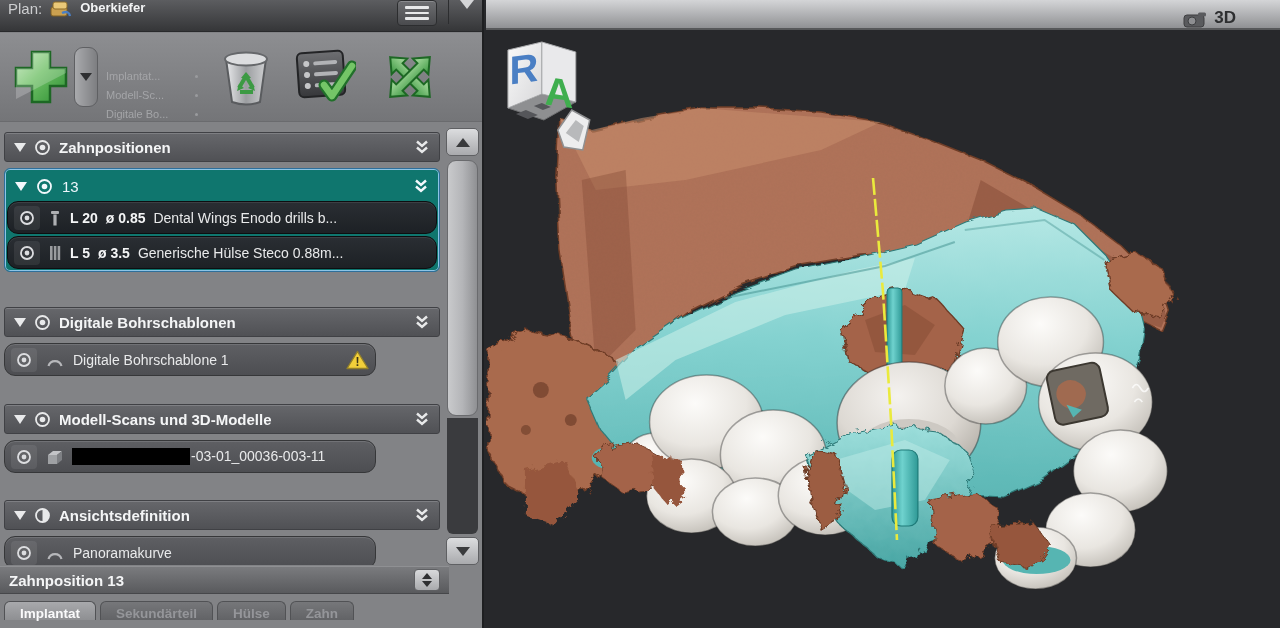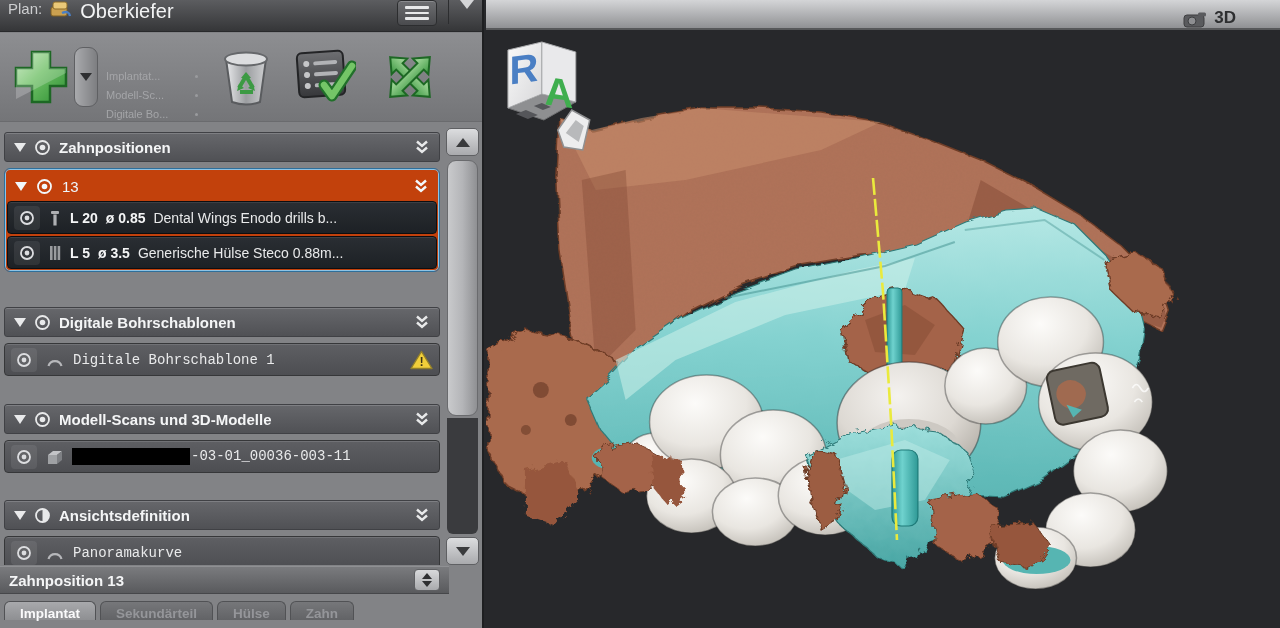--- a/index.html
+++ b/index.html
@@ -4,21 +4,21 @@
 <style>
   * { margin:0; padding:0; box-sizing:border-box; }
   body { font-family:"Liberation Sans", sans-serif; background:#333; }
   #app { position:relative; width:1280px; height:628px; overflow:hidden; background:#27282b; font-family:"Liberation Sans", sans-serif; }
 
   
   #left-panel { position:absolute; left:0; top:0; width:484px; height:628px; background:#828386; overflow:hidden; border-right:2px solid #1e1f21; }
 
   .plan-bar { position:absolute; top:0; left:0; right:0; height:32px; background:linear-gradient(#5c5d60,#353638); border-bottom:1px solid #28292b; display:flex; padding:0 8px; gap:7px; }
   .plan-label { color:#cdced0; font-size:15px; }
-  .plan-name { color:#f2f3f4; font-size:20px; font-weight:normal; }
+  .plan-name { color:#f2f3f4; font-size:13px; font-weight:bold; }
   .plan-spacer { margin-left:auto; }
   .hamburger-btn { width:40px; height:26px; border-radius:4px; background:linear-gradient(#6e6f72,#4a4b4e); border:1px solid #2c2d2f; box-shadow:inset 0 1px 0 #8a8b8e; display:flex; flex-direction:column; justify-content:center; gap:3px; padding:0 7px; }
   .hamburger-btn span { display:block; height:2.5px; background:#e8e9ea; border-radius:1px; }
   .plan-dd-sep { width:1px; height:24px; background:#2c2d2f; margin:0 4px; }
   .tri-down { width:0; height:0; border-left:7px solid transparent; border-right:7px solid transparent; border-top:9px solid #d4d5d7; }
 
   .toolbar { position:absolute; top:33px; left:0; right:0; height:89px; background:linear-gradient(#8d8e91,#747578); display:flex; align-items:center; border-bottom:1px solid #6a6b6e; }
   .add-group { display:flex; align-items:center; margin-left:10px; }
   .add-dd-pill { width:24px; height:60px; border-radius:9px; background:linear-gradient(90deg,#a9aaad,#7d7e81); border:1px solid #5f6063; display:flex; align-items:center; justify-content:center; margin-left:2px; }
   .add-dd-pill .t { width:0; height:0; border-left:6px solid transparent; border-right:6px solid transparent; border-top:8px solid #2e2f31; }
@@ -27,28 +27,28 @@
   .add-labels .lbl { color:#a4a5a8; font-size:11px; white-space:nowrap; overflow:hidden; }
   .add-labels .dot { width:3px; height:3px; border-radius:50%; background:#9a9b9e; flex:none; margin-left:4px; }
   .tb-icon { margin-left:22px; }
 
   .tree-area { position:absolute; top:122px; left:0; width:446px; height:443px; overflow:hidden; }
   .section-header { position:absolute; left:4px; width:436px; height:30px; border-radius:3px; background:linear-gradient(#66676b,#505155); border:1px solid #404145; box-shadow:inset 0 1px 0 #7e7f83; display:flex; align-items:center; gap:8px; padding:14px 9px; }
   .section-header .title { color:#f4f5f6; font-weight:bold; font-size:15px; }
   .section-header .chev { margin-left:auto; }
   .tri-sm { width:0; height:0; border-left:6.5px solid transparent; border-right:6.5px solid transparent; border-top:9px solid #e9eaeb; }
 
-  .group13 { position:absolute; left:4px; top:46px; width:436px; border-radius:6px; background:#c2410c; border:1px solid #2f6e99; padding:2px; box-shadow:0 0 0 1px #8cc4e6 inset; }
+  .group13 { position:absolute; left:4px; top:46px; width:436px; border-radius:6px; background:#0f766e; border:1px solid #2f6e99; padding:2px; box-shadow:0 0 0 1px #8cc4e6 inset; }
   .group13-header { height:30px; display:flex; align-items:center; gap:9px; padding:0 8px; }
   .group13-header .title { color:#eef6fc; font-size:15px; }
   .group13-header .tri-sm { border-top-color:#f2f8fc; }
 
-  .item-row { height:33px; border-radius:4px; display:flex; align-items:center; gap:8px; padding:0 6px; }
+  .item-row { height:33px; border-radius:11px; display:flex; align-items:center; gap:8px; padding:0 6px; }
   .item-dark { background:linear-gradient(#2a2e33,#1d2125); border:1px solid #0d0e10; box-shadow:inset 0 1px 0 rgba(255,255,255,.09); margin-bottom:2px; }
-  .item-gray { position:absolute; left:4px; width:436px; background:linear-gradient(#5e5f63,#4d4e52); border:1px solid #363739; box-shadow:inset 0 1px 0 rgba(255,255,255,.12);font-family:Liberation Mono, monospace; }
+  .item-gray { position:absolute; left:4px; width:372px; background:linear-gradient(#5e5f63,#4d4e52); border:1px solid #363739; box-shadow:inset 0 1px 0 rgba(255,255,255,.12); }
   .item-row .spec { color:#f4f5f6; font-weight:bold; font-size:14px; white-space:nowrap; }
   .item-row .name { color:#e9eaeb; font-size:14px; white-space:nowrap; overflow:hidden; }
   .item-row .warn { margin-left:auto; }
   .radio-box { width:26px; height:24px; border-radius:4px; background:rgba(255,255,255,.08); display:flex; align-items:center; justify-content:center; flex:none; }
   .redact { display:inline-block; width:118px; height:17px; background:#000; vertical-align:middle; margin-right:1px; }
 
   .vscroll { position:absolute; left:446px; top:128px; width:33px; height:437px; }
   .vs-btn { position:absolute; left:0; width:33px; height:28px; border-radius:5px; background:linear-gradient(#dcdddf,#a9aaad); border:1px solid #5f6063; display:flex; align-items:center; justify-content:center; }
   .vs-up { top:0; } .vs-down { bottom:0; }
   .vs-thumb { position:absolute; left:1px; top:32px; width:31px; height:256px; border-radius:9px; background:linear-gradient(90deg,#c9cacc,#b4b5b8 50%,#8f9093); border:1px solid #6a6b6e; }

